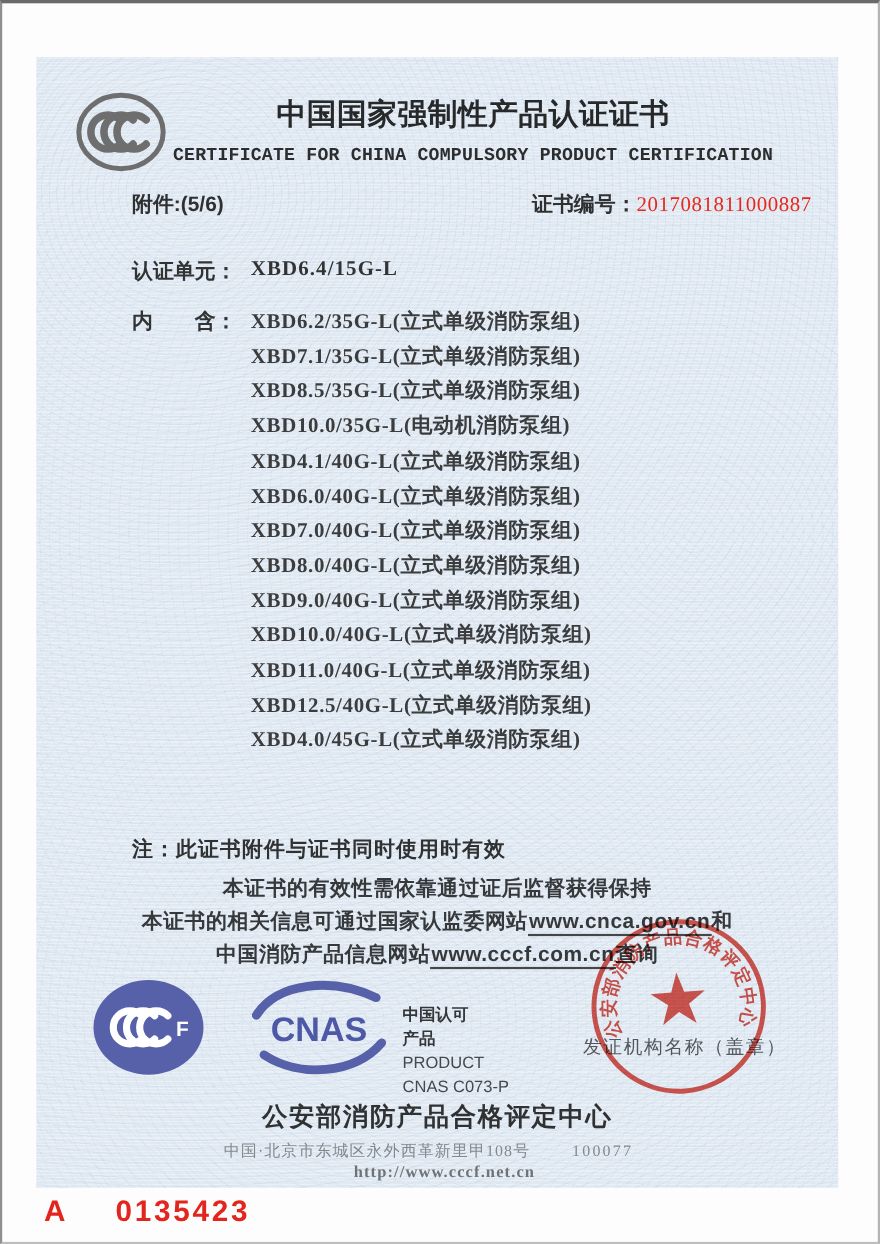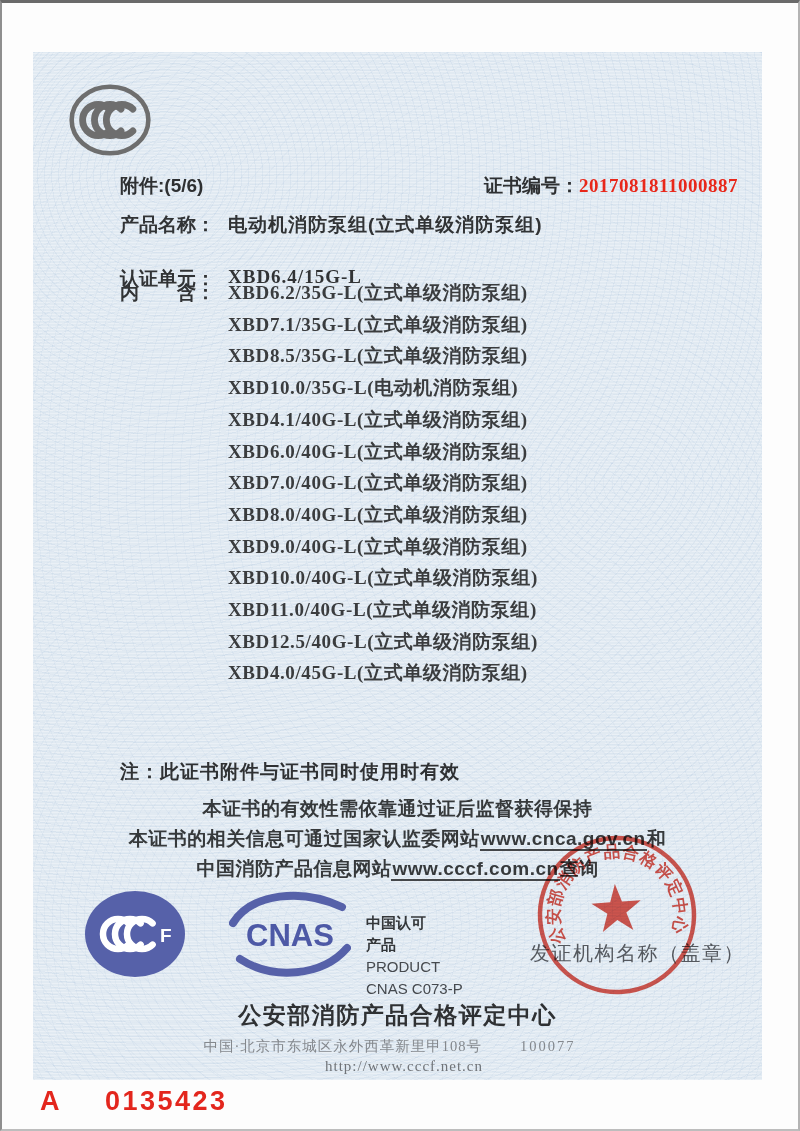--- a/index.html
+++ b/index.html
@@ -19,79 +19,79 @@
       repeating-linear-gradient(0deg, rgba(255,255,255,0.30) 0 1px, transparent 1px 3px),
       #e1eaf2;
   }
   .hdr-logo{position:absolute;left:35px;top:30px;}
   .hdr-text{position:absolute;left:65px;right:0;top:34px;text-align:center;}
   .title{font-size:27px;font-weight:bold;color:#26282a;letter-spacing:0.5px;}
   .subtitle{margin-top:9px;font-family:"Liberation Mono",monospace;font-weight:bold;
     font-size:16.5px;color:#2b2d2f;letter-spacing:0.2px;white-space:nowrap;}
   .meta-row{position:absolute;left:87px;right:24px;top:121px;display:flex;
     justify-content:space-between;font-size:19px;color:#2e3032;font-weight:600;}
-  .cert-no{color:#e8271a;font-family:"Liberation Serif",serif;font-weight:700;letter-spacing:0.5px;}
+  .cert-no{color:#e8271a;font-family:"Liberation Serif",serif;font-weight:400;letter-spacing:0.5px;}
   .frow{position:absolute;left:87px;right:20px;display:flex;font-size:19px;color:#313335;font-weight:600;}
   .frow .lbl{width:108px;flex:none;}
   .frow .val{letter-spacing:1px;}
   .val-code{font-family:"Liberation Serif",serif;font-weight:600;letter-spacing:1px;}
   .contains{position:absolute;left:87px;top:225px;right:10px;}
   .c-label{position:absolute;left:0;top:0;width:95px;display:flex;
     justify-content:space-between;font-size:19px;font-weight:600;color:#313335;line-height:31.7px;}
   .c-items{margin-left:108px;}
   .c-items div{line-height:31.7px;font-size:19px;color:#3a3c3e;
     font-family:"Liberation Serif",serif;font-weight:600;letter-spacing:0.6px;white-space:nowrap;}
   .note{position:absolute;left:87px;top:707px;font-size:19px;font-weight:600;color:#2f3133;letter-spacing:1px;}
   .validity{position:absolute;left:0;right:0;top:742px;text-align:center;
     font-size:19px;font-weight:600;color:#36393b;line-height:30px;letter-spacing:0.5px;}
   .validity .url{font-family:Liberation Sans, sans-serif;border-bottom:2px solid #44474a;
     padding:0 1px 0 1px;}
   .logos-row svg{position:absolute;}
   .accred{position:absolute;left:333px;top:840px;font-size:15px;line-height:22px;color:#45494e;margin-top:20px;}
   .accred .cn{color:#34373a;font-weight:600;}
   .seal-label{position:absolute;left:497px;top:888px;font-family:"Liberation Serif",serif;
-    font-size:20px;color:#54585e;letter-spacing:1.5px;white-space:nowrap;}
+    font-size:17px;color:#54585e;letter-spacing:1.5px;white-space:nowrap;}
   .stamp{position:absolute;left:499px;top:778px;mix-blend-mode:multiply;opacity:0.92;}
   .org-name{position:absolute;left:0;right:0;top:948px;text-align:center;
     font-size:23px;font-weight:bold;color:#2f3133;letter-spacing:1.5px;}
   .addr{position:absolute;left:0;right:16px;top:985px;text-align:center;
     font-family:"Liberation Serif",serif;font-size:14.5px;color:#84888d;letter-spacing:1px;}
   .addr .post{margin-left:38px;letter-spacing:2px;}
   .site{position:absolute;left:0;right:0;top:1006px;text-align:center;
-    font-family:"Liberation Serif",serif;font-weight:400;font-size:15px;color:#6f7378;letter-spacing:1px;margin-left:13px;}
+    font-family:"Liberation Serif",serif;font-weight:700;font-size:15px;color:#6f7378;letter-spacing:1px;margin-left:13px;}
   .serial{position:absolute;left:38px;top:1083px;font-size:27px;font-weight:bold;
     color:#e3261d;letter-spacing:2.5px;word-spacing:12px;white-space:pre;}
 </style>
 </head>
 <body>
 
 <div class="page">
   <div class="paper">
 
     <svg class="hdr-logo" width="84" height="76" viewBox="-46 -41 92 82">
       <ellipse cx="0" cy="0" rx="42" ry="36.5" fill="none" stroke="#6e6e6e" stroke-width="5"></ellipse>
       <g fill="none" stroke="#6e6e6e" stroke-width="7.5" stroke-linecap="round">
         <path transform="translate(-13,0)" d="M 12.02 -12.02 A 17 17 0 1 0 12.02 12.02"></path>
         <path transform="translate(0,0)" d="M 12.02 -12.02 A 17 17 0 1 0 12.02 12.02"></path>
         <path transform="translate(13,0)" d="M 12.02 -12.02 A 17 17 0 1 0 12.02 12.02"></path>
       </g>
     </svg>
+    <div class="hdr-text">
+      <div class="title">中国国家强制性产品认证证书</div>
+      <div class="subtitle">CERTIFICATE FOR CHINA COMPULSORY PRODUCT CERTIFICATION</div>
+    </div>
 
     <div class="meta-row">
       <span>附件:(5/6)</span>
       <span>
         <span>证书编号：</span><span class="cert-no">2017081811000887</span>
       </span>
     </div>
 
-    <div class="frow" style="top:160px;">
-      <span class="lbl">产品名称：</span>
-      <span class="val">电动机消防泵组(立式单级消防泵组)</span>
-    </div>
-    <div class="frow" style="top:214px;">
+    <div class="frow" style="top:182px;">
       <span class="lbl">认证单元：</span>
       <span class="val val-code">XBD6.4/15G-L</span>
     </div>
 
     <div class="contains">
       <div class="c-label">
         <span>内</span>
         <span>含：</span>
       </div>
       <div class="c-items">

